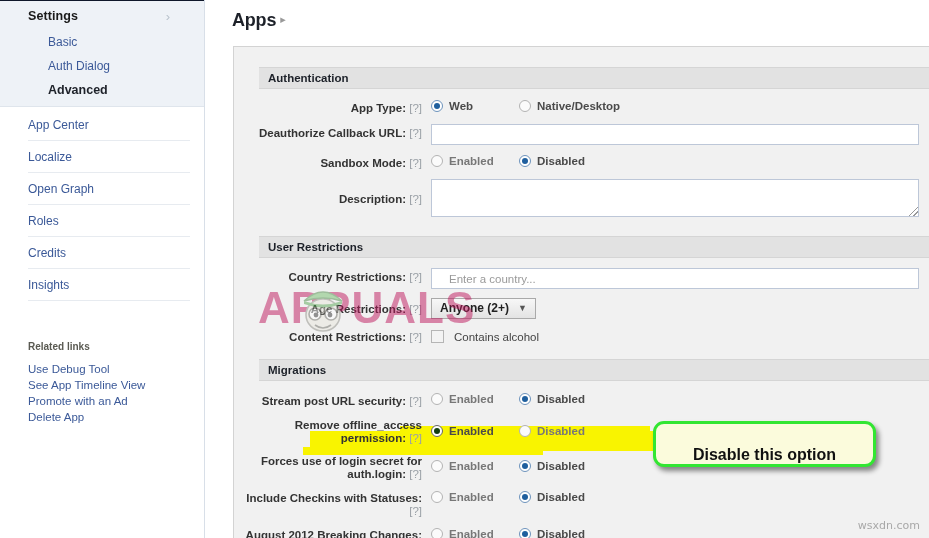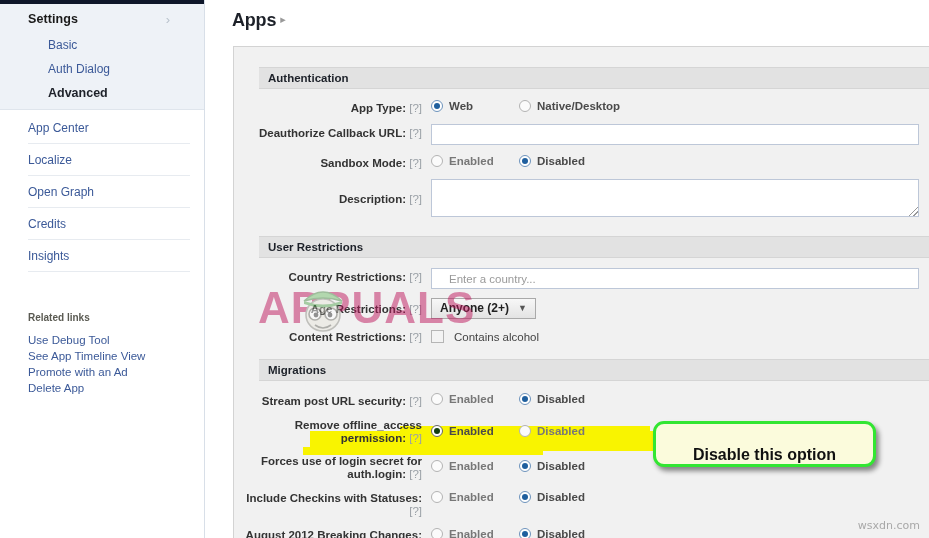--- a/index.html
+++ b/index.html
@@ -16,21 +16,21 @@
 
   
   #sidebar {
     position: absolute; left: 0; top: 0;
     width: 205px; height: 538px;
     background: #ffffff;
     border-right: 1px solid #d8dfe8;
   }
   .settings-group {
     background: #eef2f7;
-    border-top: 4px solid #0f172a;
+    border-top: 1px solid #0f172a;
     border-bottom: 1px solid #dfe5ec;
     padding: 0 16px 4px 0;
   }
   .settings-head {
     display:flex; align-items:center; justify-content:space-between;
     padding: 8px 14px 7px 28px;
   }
   .settings-head .t {
     font-weight: bold; font-size: 12.5px; color: #1a1a1a;
     letter-spacing: .1px;
@@ -216,20 +216,21 @@
       </div>
       <div class="sub-item">Basic</div>
       <div class="sub-item">Auth Dialog</div>
       <div class="sub-item active">Advanced</div>
     </div>
 
     <div class="nav-list">
       <div class="nav-item">App Center</div>
       <div class="nav-item">Localize</div>
       <div class="nav-item">Open Graph</div>
+      <div class="nav-item">Roles</div>
       <div class="nav-item">Credits</div>
       <div class="nav-item">Insights</div>
     </div>
 
     <div class="related-title">Related links</div>
     <div class="related-link">Use Debug Tool</div>
     <div class="related-link">See App Timeline View</div>
     <div class="related-link">Promote with an Ad</div>
     <div class="related-link">Delete App</div>
   </div>

